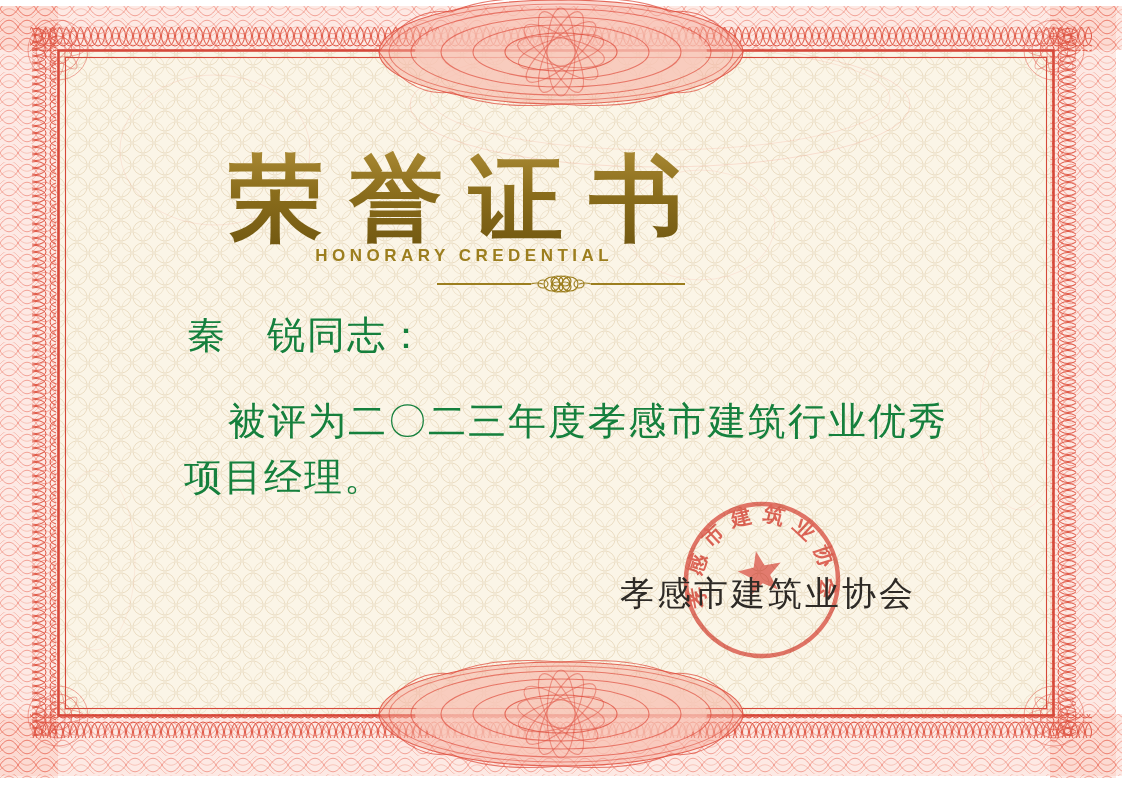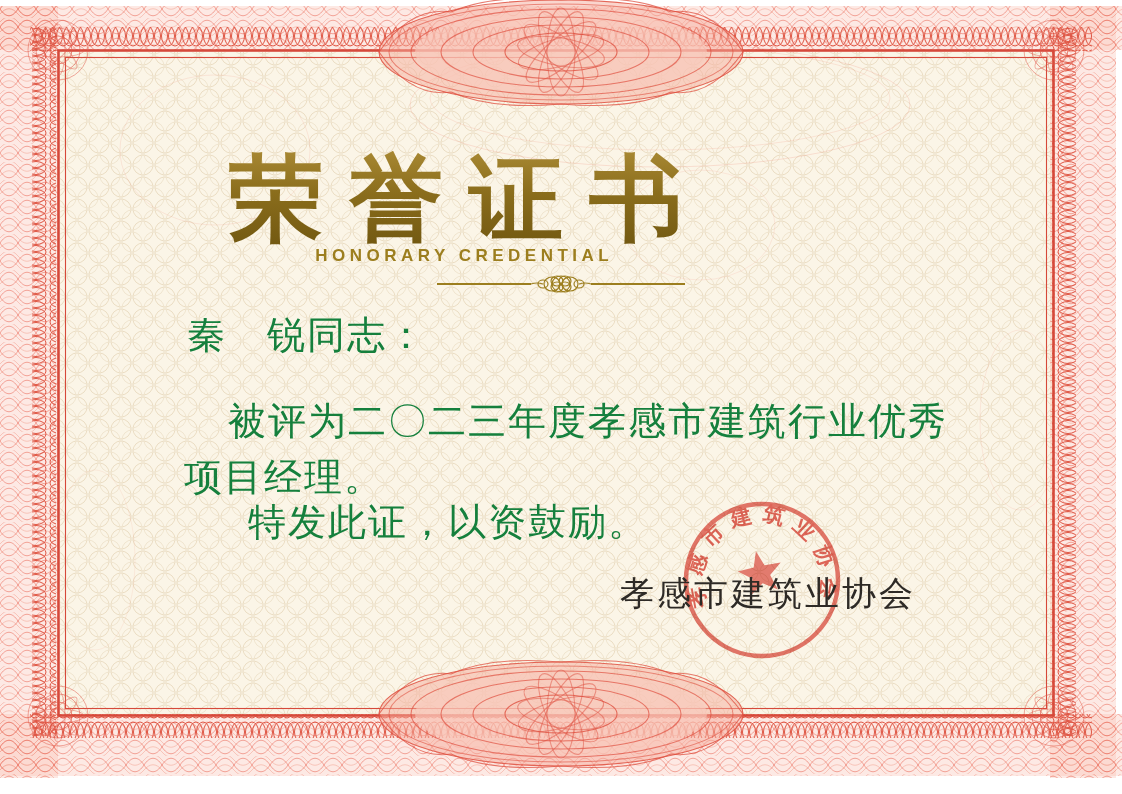--- a/index.html
+++ b/index.html
@@ -193,17 +193,16 @@
         <ellipse cx="110" cy="12" rx="5" ry="4"></ellipse>
         <ellipse cx="146" cy="12" rx="5" ry="4"></ellipse>
         <path d="M98,12 Q104,10 110,12"></path>
         <path d="M146,12 Q152,10 158,12"></path>
       </g>
     </svg>
 
     <div class="bodyline l-recipient">秦　锐同志：</div>
     <div class="bodyline l-body1">被评为二〇二三年度孝感市建筑行业优秀</div>
     <div class="bodyline l-body2">项目经理。</div>
-    <div class="bodyline l-body3">特发此证，以资鼓励。</div>
 
     <div class="issuer">孝感市建筑业协会</div>
   </div>
 </div>
 
 </body></html>

